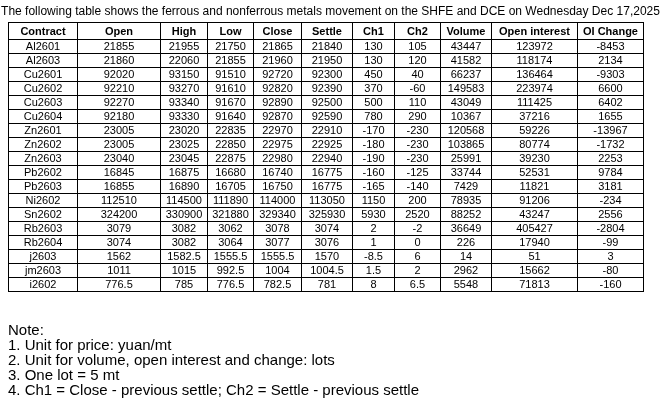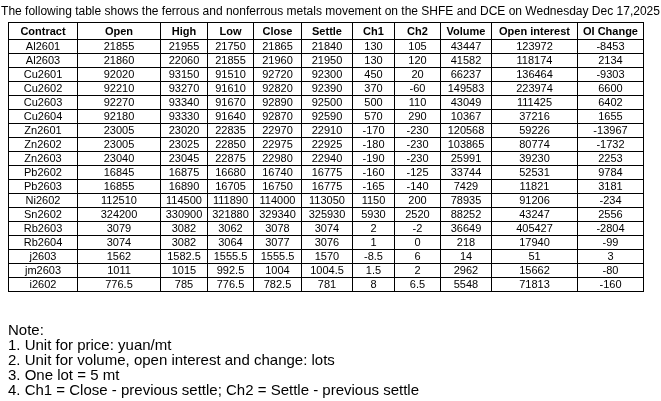--- a/index.html
+++ b/index.html
@@ -122,21 +122,21 @@
         <td>2134</td>
       </tr>
       <tr>
         <td>Cu2601</td>
         <td>92020</td>
         <td>93150</td>
         <td>91510</td>
         <td>92720</td>
         <td>92300</td>
         <td>450</td>
-        <td>20</td>
+        <td>40</td>
         <td>66237</td>
         <td>136464</td>
         <td>-9303</td>
       </tr>
       <tr>
         <td>Cu2602</td>
         <td>92210</td>
         <td>93270</td>
         <td>91610</td>
         <td>92820</td>
@@ -160,21 +160,21 @@
         <td>111425</td>
         <td>6402</td>
       </tr>
       <tr>
         <td>Cu2604</td>
         <td>92180</td>
         <td>93330</td>
         <td>91640</td>
         <td>92870</td>
         <td>92590</td>
-        <td>570</td>
+        <td>780</td>
         <td>290</td>
         <td>10367</td>
         <td>37216</td>
         <td>1655</td>
       </tr>
       <tr>
         <td>Zn2601</td>
         <td>23005</td>
         <td>23020</td>
         <td>22835</td>
@@ -279,21 +279,21 @@
       </tr>
       <tr>
         <td>Rb2604</td>
         <td>3074</td>
         <td>3082</td>
         <td>3064</td>
         <td>3077</td>
         <td>3076</td>
         <td>1</td>
         <td>0</td>
-        <td>218</td>
+        <td>226</td>
         <td>17940</td>
         <td>-99</td>
       </tr>
       <tr>
         <td>j2603</td>
         <td>1562</td>
         <td>1582.5</td>
         <td>1555.5</td>
         <td>1555.5</td>
         <td>1570</td>

